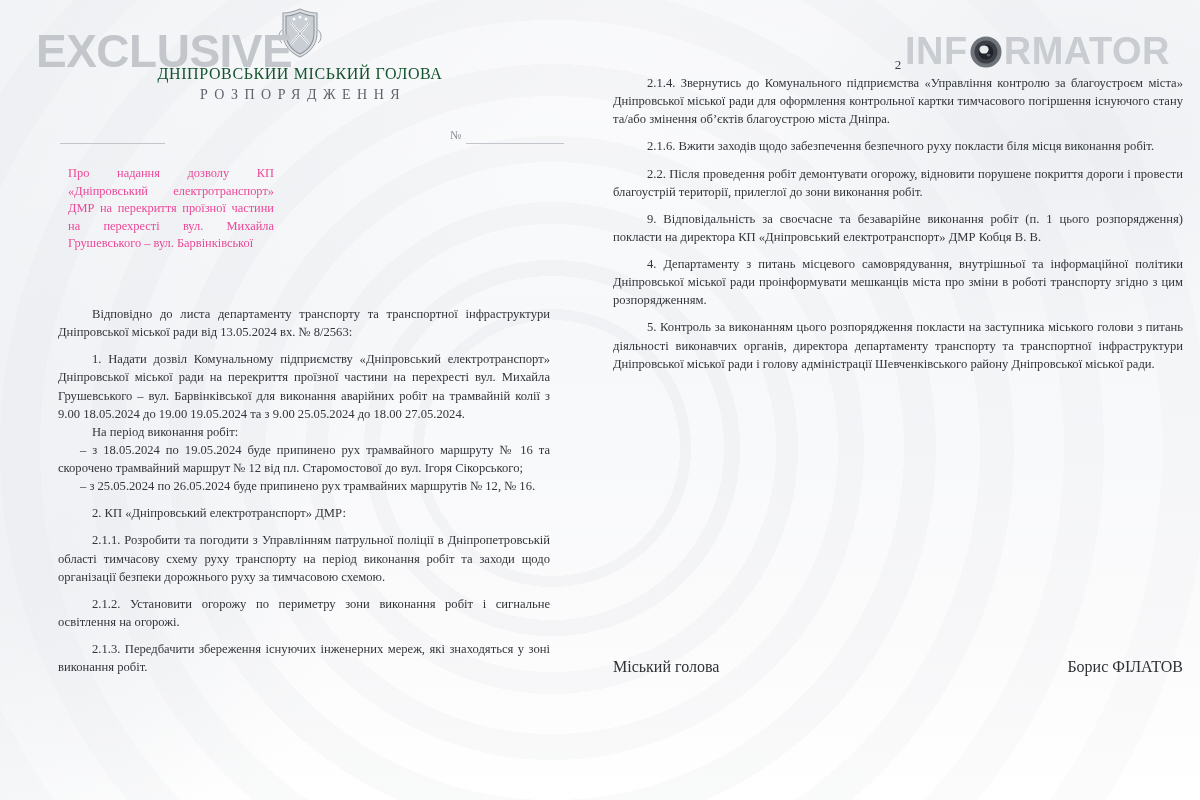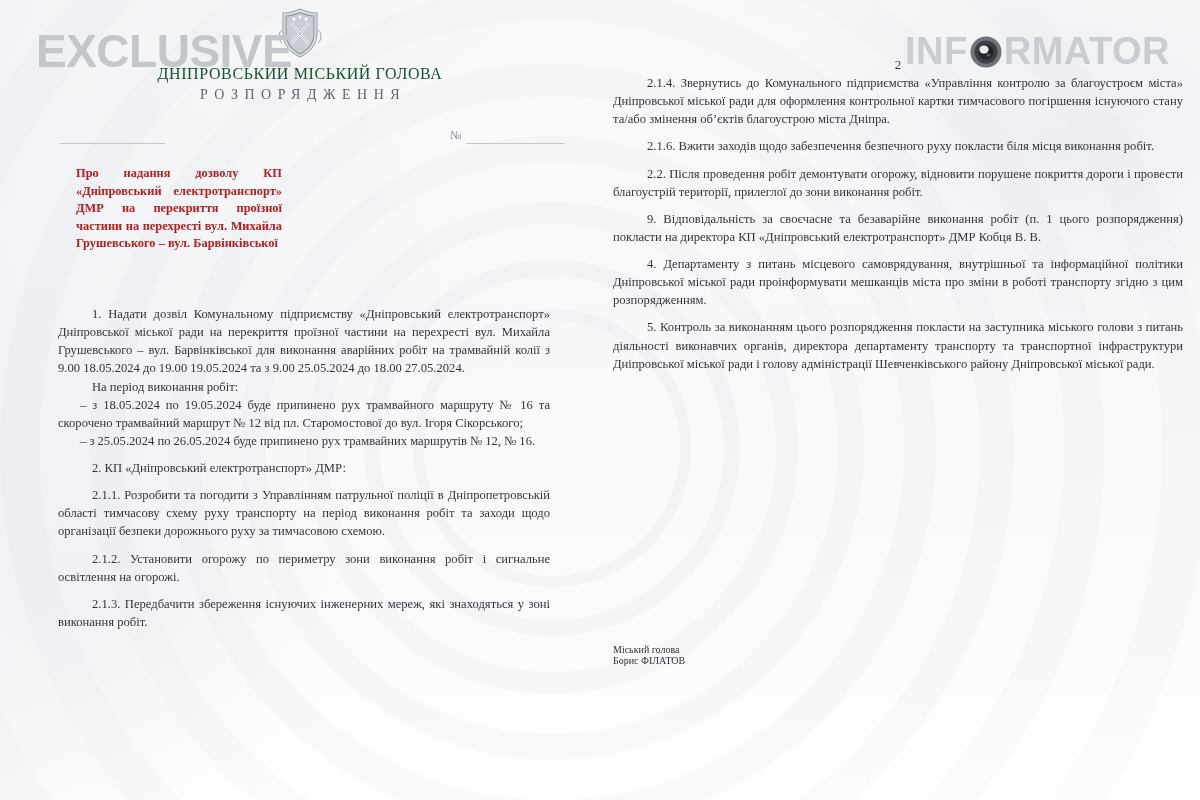--- a/index.html
+++ b/index.html
@@ -137,30 +137,29 @@
     left: 390px;
     bottom: 1px;
     font-size: 12px;
     color: #8a8f97;
   }
   #no-line { left: 406px; width: 98px; }
 
   
   #subject {
     position: absolute;
-    left: 76px;
+    left: 68px;
     top: 165px;
     width: 206px;
     font-size: 12.4px;
     line-height: 1.42;
     text-align: justify;
     text-align-last: left;
-    color: #b91c1c;
+    color: #ec4899;
     hyphens: manual;
-    font-weight: bold;
   }
 
   
   .col {
     position: absolute;
     font-size: 12.6px;
     line-height: 1.44;
     text-align: justify;
     color: #32353a;
   }
@@ -189,27 +188,26 @@
     width: 570px;
     text-align: center;
     font-size: 13px;
     color: #3a3d42;
   }
 
   
   #signature {
     position: absolute;
     left: 613px;
-    top: 644px;
+    top: 658px;
     width: 570px;
     display: flex;
     justify-content: space-between;
-    font-size: 10px;
+    font-size: 16px;
     color: #2e3136;
-    flex-direction: column;
   }
 </style>
 </head>
 <body>
 
 <div id="scan-bg"></div>
 
 <div id="sheet">
 
   <div id="letterhead">
@@ -242,20 +240,21 @@
     <div class="ruled-line" id="date-line"></div>
     <span id="no-label">№</span>
     <div class="ruled-line" id="no-line"></div>
   </div>
 
   <div id="subject">Про надання дозволу КП «Дніпровський електротранспорт» ДМР на перекриття проїзної частини на перехресті вул. Михайла Грушевського – вул. Барвінківської</div>
 
   <div id="page-number">2</div>
 
   <div class="col" id="col-left">
+    <p class="para">Відповідно до листа департаменту транспорту та транспортної інфраструктури Дніпровської міської ради від 13.05.2024 вх. № 8/2563:</p>
     <p class="para tight">1. Надати дозвіл Комунальному підприємству «Дніпровський електротранспорт» Дніпровської міської ради на перекриття проїзної частини на перехресті вул. Михайла Грушевського – вул. Барвінківської для виконання аварійних робіт на трамвайній колії з 9.00 18.05.2024 до 19.00 19.05.2024 та з 9.00 25.05.2024 до 18.00 27.05.2024.</p>
     <p class="para tight">На період виконання робіт:</p>
     <p class="para dash tight">– з 18.05.2024 по 19.05.2024 буде припинено рух трамвайного маршруту № 16 та скорочено трамвайний маршрут № 12 від пл. Старомостової до вул. Ігоря Сікорського;</p>
     <p class="para dash">– з 25.05.2024 по 26.05.2024 буде припинено рух трамвайних маршрутів № 12, № 16.</p>
     <p class="para">2. КП «Дніпровський електротранспорт» ДМР:</p>
     <p class="para">2.1.1. Розробити та погодити з Управлінням патрульної поліції в Дніпропетровській області тимчасову схему руху транспорту на період виконання робіт та заходи щодо організації безпеки дорожнього руху за тимчасовою схемою.</p>
     <p class="para">2.1.2. Установити огорожу по периметру зони виконання робіт і сигнальне освітлення на огорожі.</p>
     <p class="para">2.1.3. Передбачити збереження існуючих інженерних мереж, які знаходяться у зоні виконання робіт.</p>
   </div>
 

